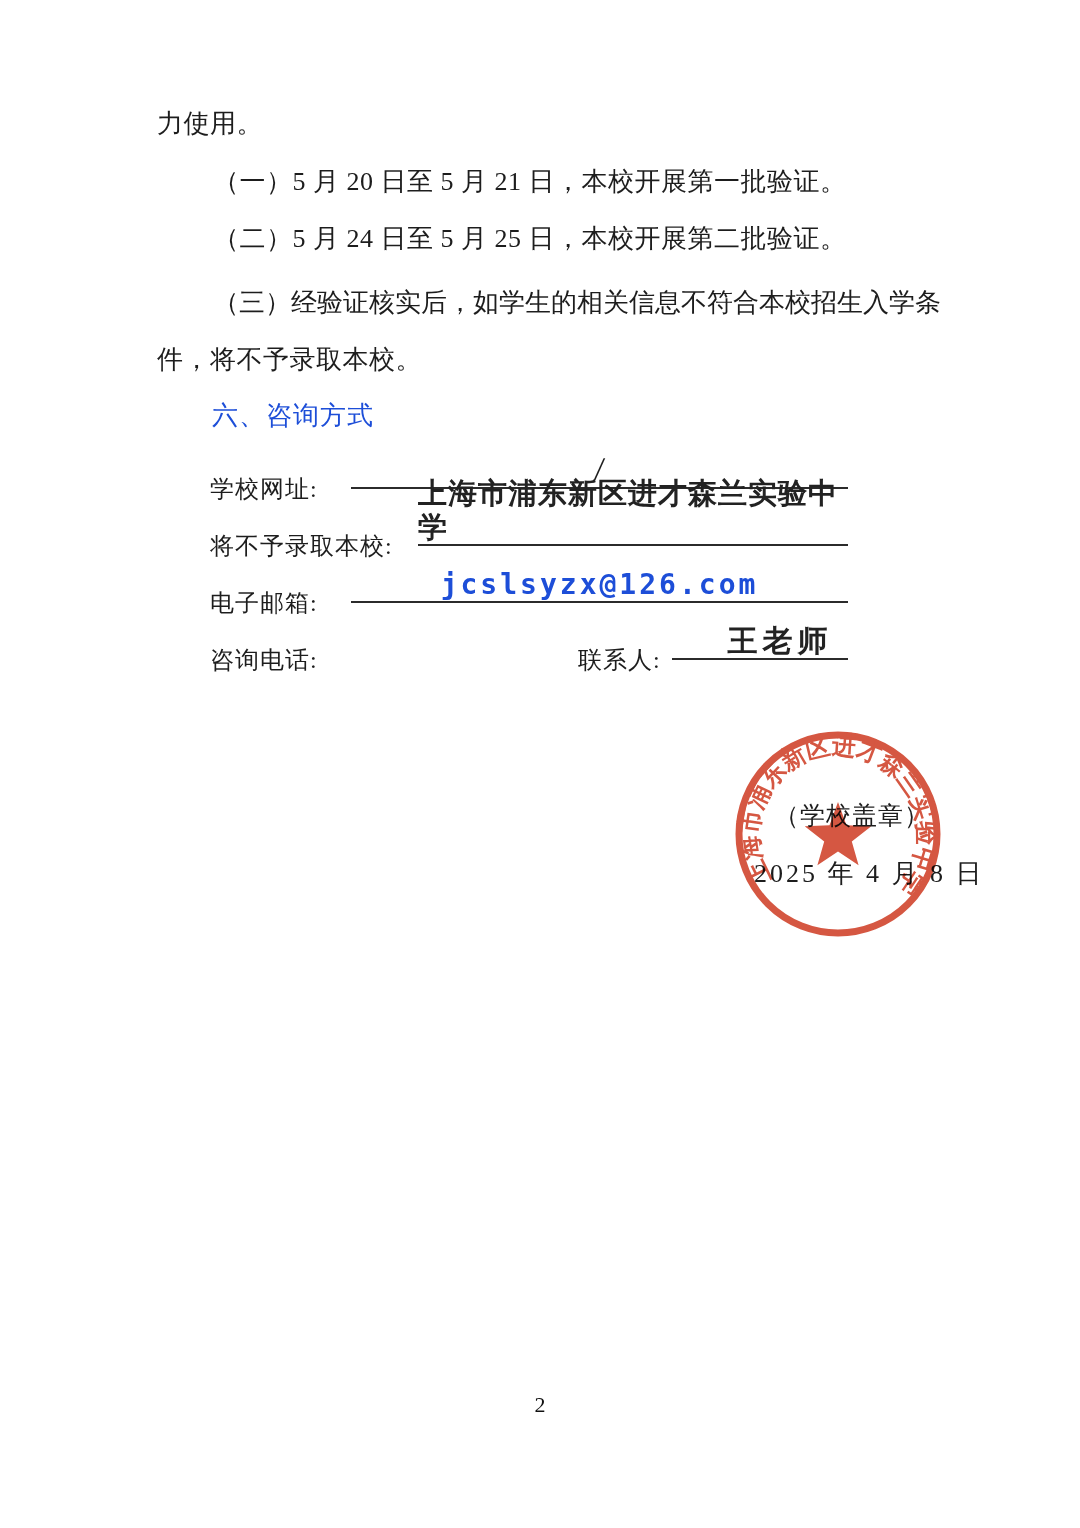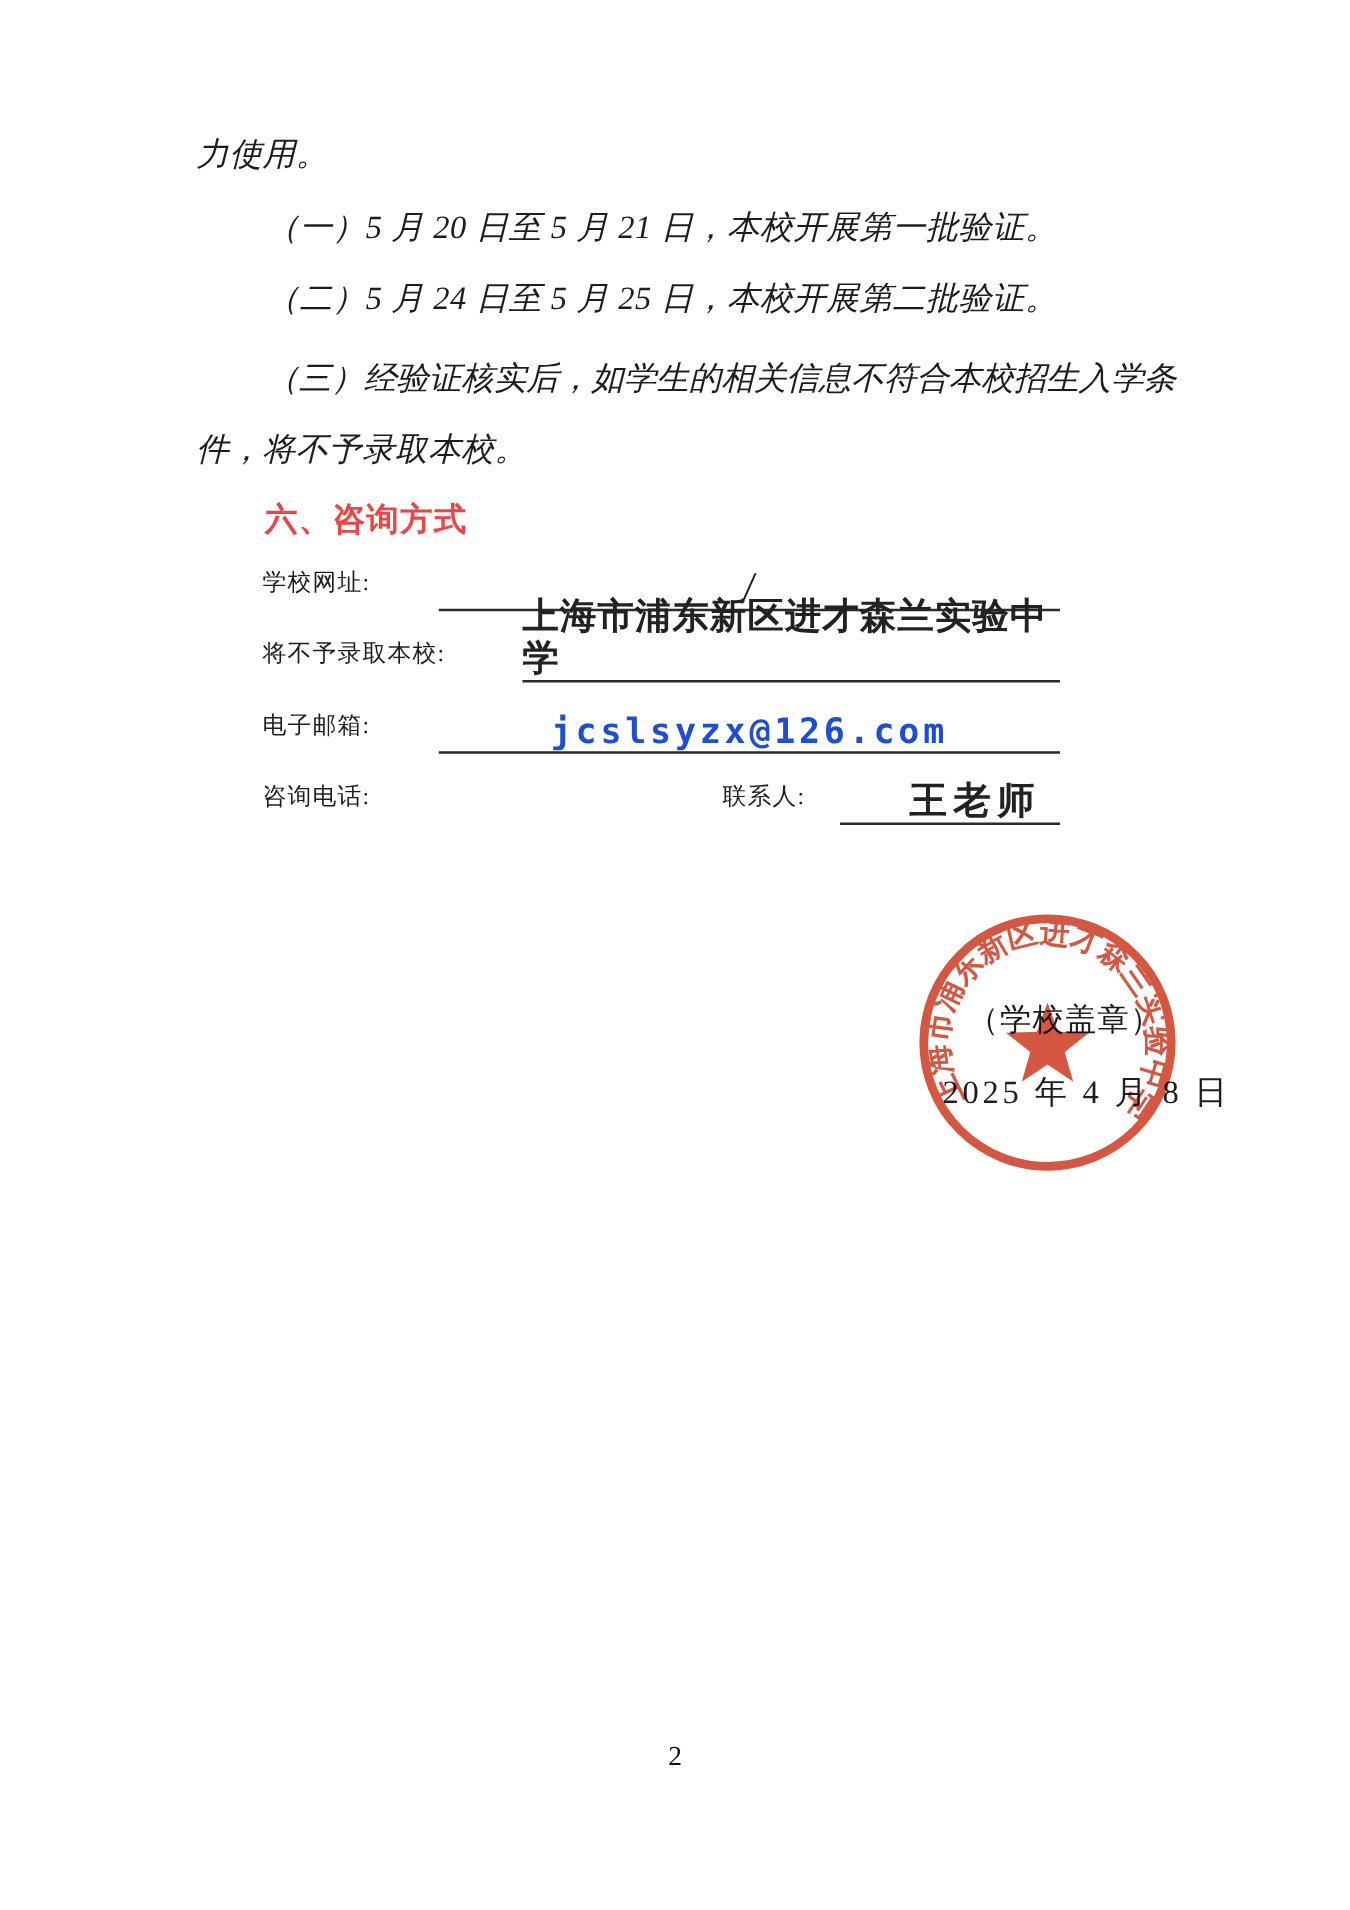--- a/index.html
+++ b/index.html
@@ -6,27 +6,27 @@
   .page{
     position:relative;
     width:1080px;height:1528px;
     margin:0 auto;
     background:#ffffff;
     font-family:"Liberation Serif","DejaVu Serif",serif;
     color:#1d1d1d;
     overflow:hidden;
   }
   .line{position:absolute;white-space:nowrap;}
-  .body{font-size:26px;letter-spacing:.5px;line-height:32px;font-style:italic;}
+  .body{font-size:26px;letter-spacing:.5px;line-height:32px;}
   .heading{
     position:absolute;white-space:nowrap;
     font-family:"Liberation Sans","DejaVu Sans",sans-serif;
-    font-weight:700;font-size:26px;letter-spacing:1px;color:#ef4444;
+    font-weight:400;font-size:26px;letter-spacing:1px;color:#1d4ed8;
   }
-  .label{font-size:19px;letter-spacing:1px;}
+  .label{font-size:24px;letter-spacing:1px;margin-top:20px;}
   .fill-line{
     position:absolute;height:40px;
     border-bottom:2px solid #2b2b2b;
     display:flex;align-items:flex-end;justify-content:center;
     box-sizing:border-box;
   }
   .slash{
     font-size:36px;line-height:34px;
     transform:skewX(-6deg);
     font-family:"Liberation Serif",serif;

